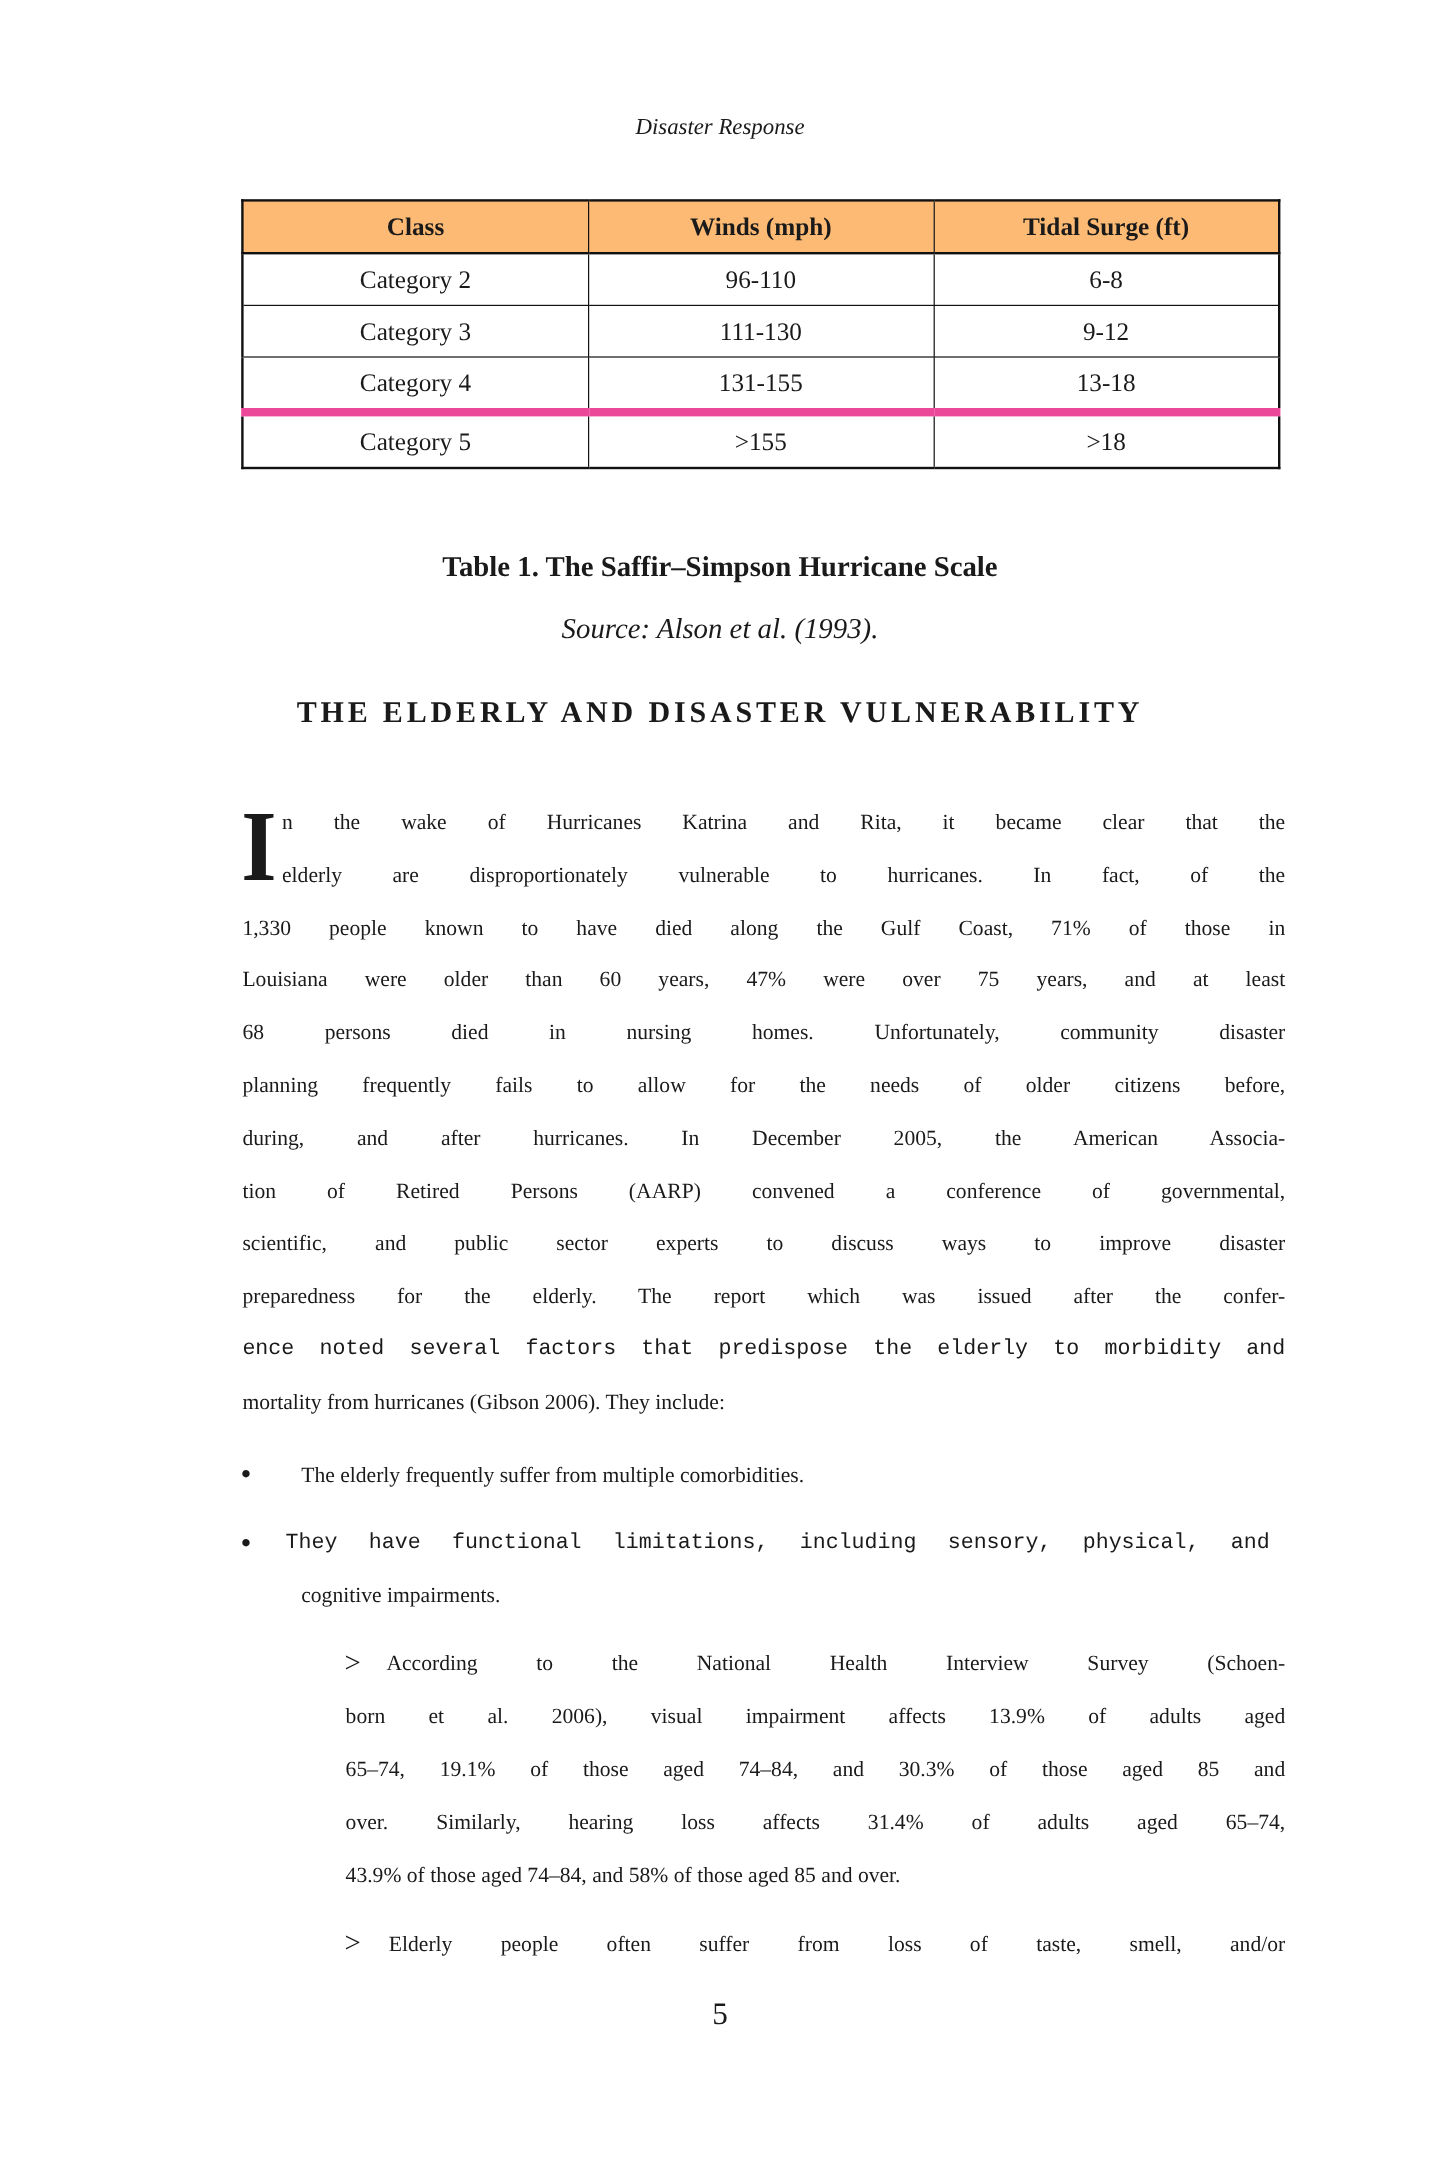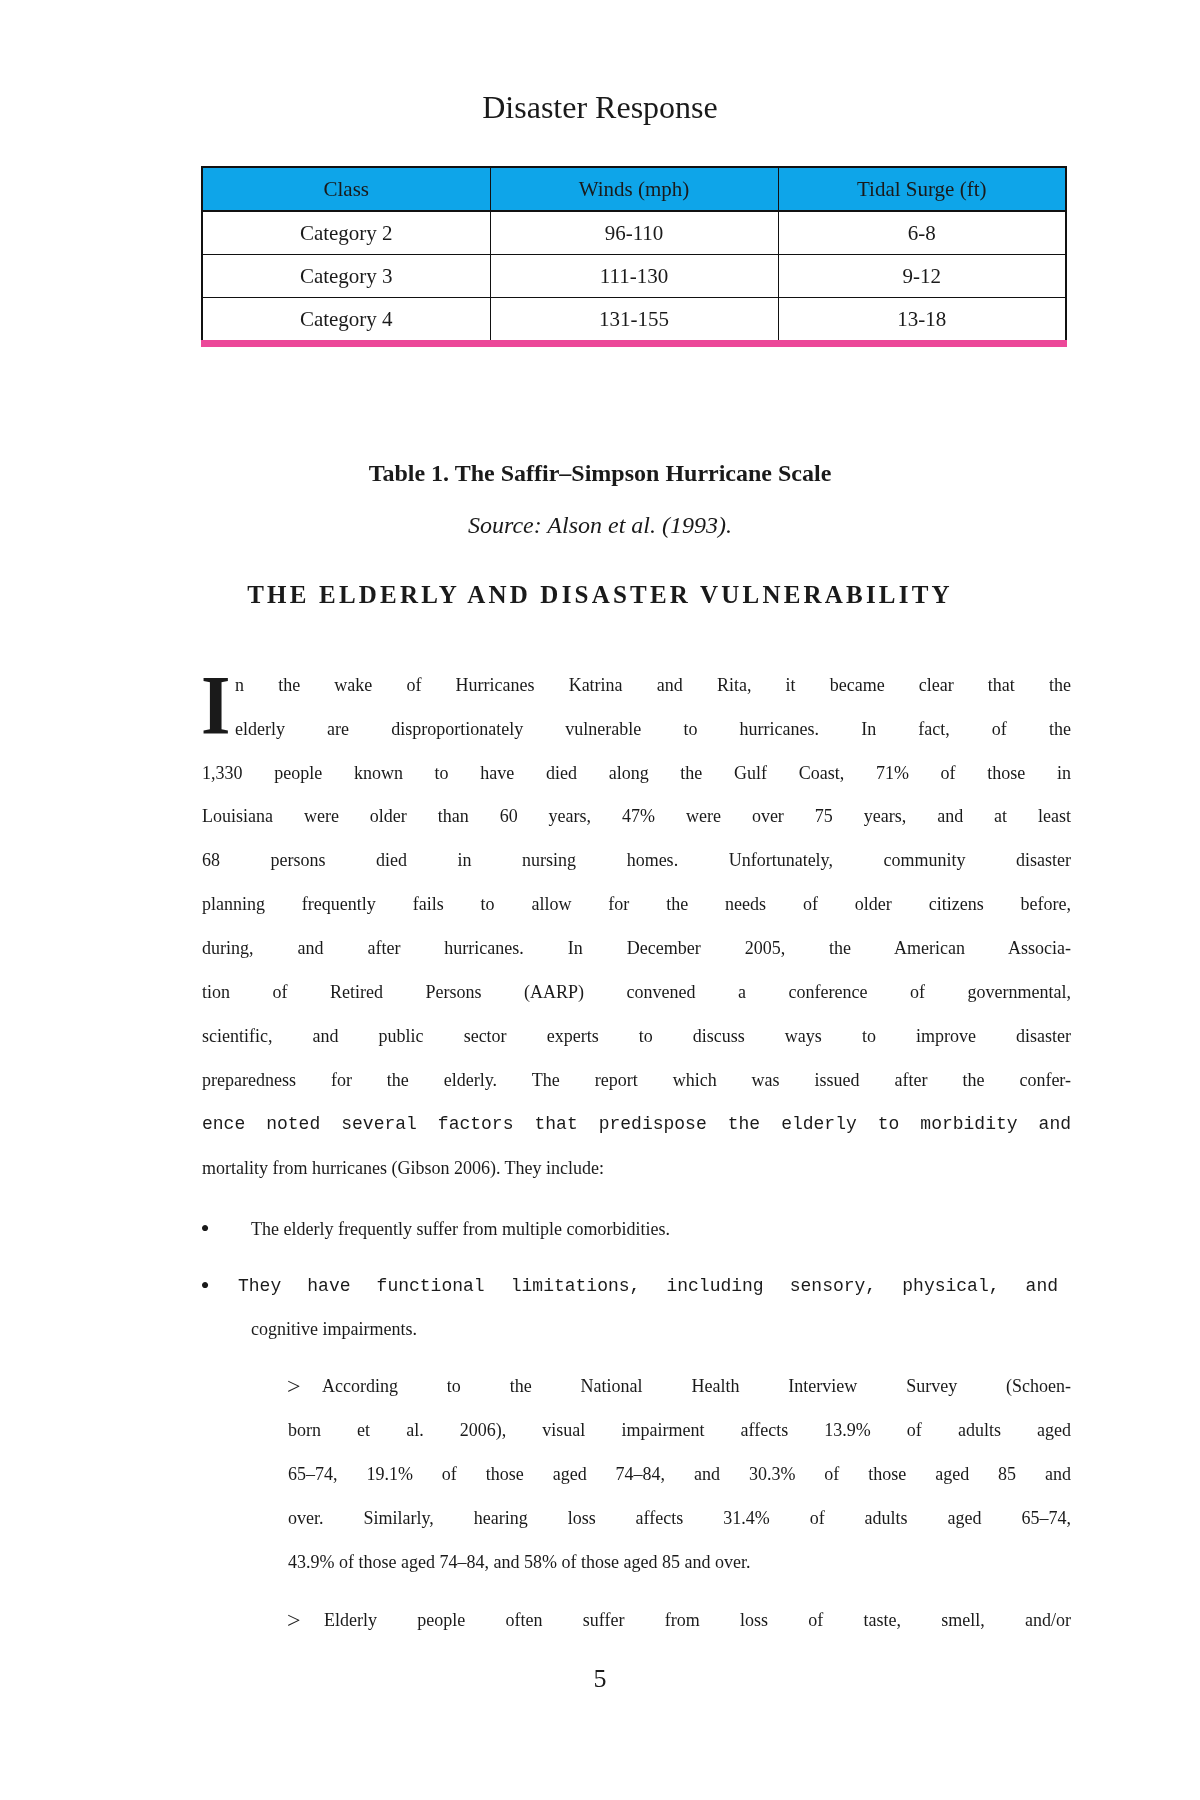--- a/index.html
+++ b/index.html
@@ -1,25 +1,25 @@
 <!DOCTYPE html>
 <html><head>
 <meta charset="utf-8">
 <style>
   html, body { margin:0; padding:0; background:#ffffff; }
   body { width:1200px; height:1800px; position:relative; overflow:hidden;
          font-family:"Liberation Serif", "DejaVu Serif", serif; color:#1a1a1a; }
   .abs { position:absolute; }
   .running-head { left:0; width:1200px; top:92px; text-align:center;
-                  font-size:32px; line-height:30px; }
+                  font-style:italic; font-size:19px; line-height:30px; }
   table.scale { position:absolute; left:201px; top:166px; width:864px;
                 border-collapse:collapse; font-size:21px; table-layout:fixed; }
   table.scale th, table.scale td { border:1px solid #111; text-align:center;
                  height:42px; padding:0; font-weight:normal; }
-  table.scale thead th { background:#0ea5e9; font-weight:normal;
+  table.scale thead th { background:#fdba74; font-weight:bold;
                  border-top:2.5px solid #111; border-bottom:2.5px solid #111; }
   table.scale tbody tr:last-child td { border-bottom:2.5px solid #111; }
   table.scale tbody tr:nth-child(3) td { border-bottom:7px solid #ec4899; }
   table.scale tbody tr:nth-child(4) td { border-bottom:2px solid #111; }
   table.scale th:first-child, table.scale td:first-child { border-left:2px solid #111; }
   table.scale th:last-child, table.scale td:last-child { border-right:2px solid #111; }
   .caption { left:0; width:1200px; text-align:center; font-weight:bold;
              font-size:24px; line-height:30px; top:458px; }
   .source { left:0; width:1200px; text-align:center; font-style:italic;
             font-size:24px; line-height:30px; top:510px; }
@@ -62,20 +62,25 @@
     <tr>
       <td>Category 3</td>
       <td>111-130</td>
       <td>9-12</td>
     </tr>
     <tr>
       <td>Category 4</td>
       <td>131-155</td>
       <td>13-18</td>
     </tr>
+    <tr>
+      <td>Category 5</td>
+      <td>&gt;155</td>
+      <td>&gt;18</td>
+    </tr>
   </tbody>
 </table>
 
 <div class="abs caption">Table 1. The Saffir–Simpson Hurricane Scale</div>
 <div class="abs source">Source: Alson et al. (1993).</div>
 
 <div class="abs heading">THE ELDERLY AND DISASTER VULNERABILITY</div>
 
 <div>
   <div class="abs dropcap">I</div>

